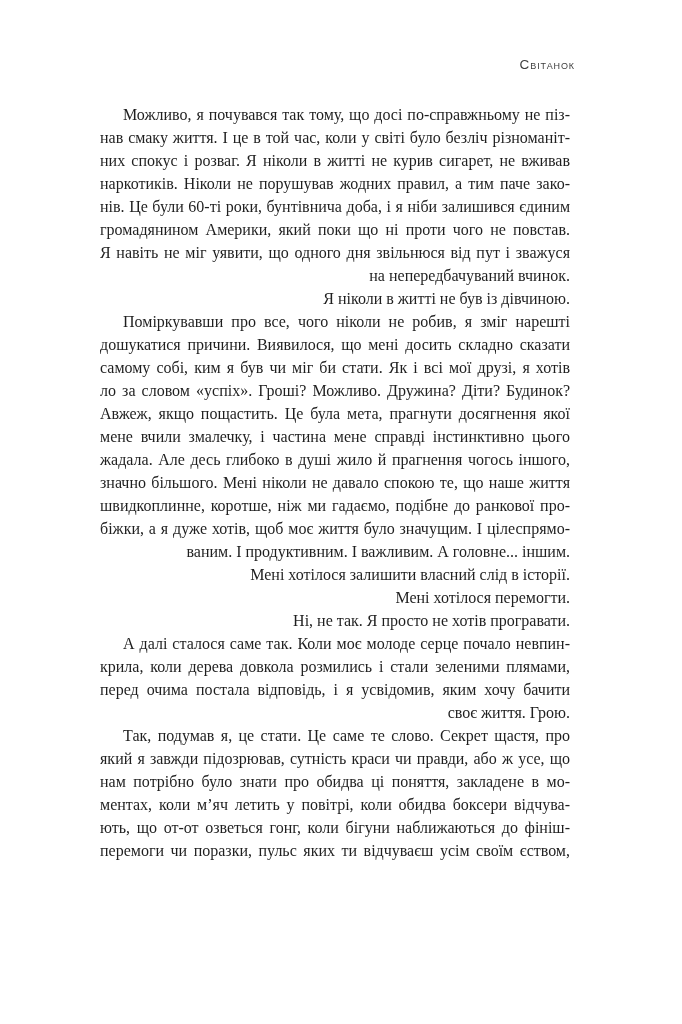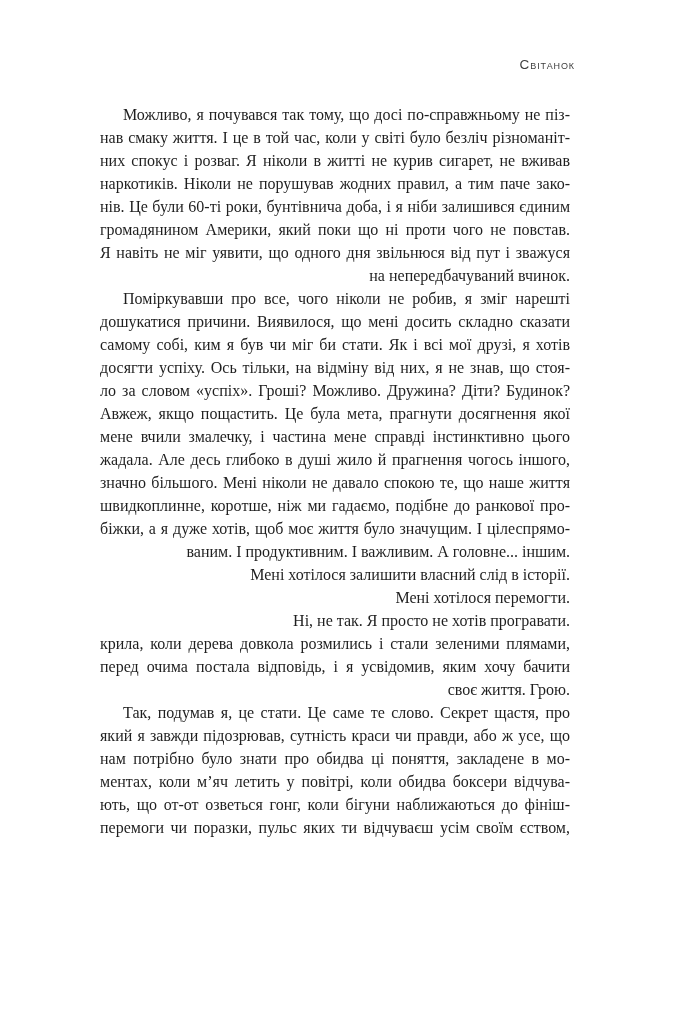--- a/index.html
+++ b/index.html
@@ -59,43 +59,46 @@
         <div class="line indent jline" style="">Можливо, я почувався так тому, що досі по-справжньому не піз-</div>
         <div class="line jline" style="">нав смаку життя. І це в той час, коли у світі було безліч різноманіт-</div>
         <div class="line jline" style="">них спокус і розваг. Я ніколи в житті не курив сигарет, не вживав</div>
         <div class="line jline" style="">наркотиків. Ніколи не порушував жодних правил, а тим паче зако-</div>
         <div class="line jline" style="">нів. Це були 60-ті роки, бунтівнича доба, і я ніби залишився єдиним</div>
         <div class="line jline" style="">громадянином Америки, який поки що ні проти чого не повстав.</div>
         <div class="line jline" style="">Я навіть не міг уявити, що одного дня звільнюся від пут і зважуся</div>
         <div class="line">на непередбачуваний вчинок.</div>
       </div>
       <div class="paragraph">
+        <div class="line indent">Я ніколи в житті не був із дівчиною.</div>
+      </div>
+      <div class="paragraph">
         <div class="line indent jline" style="">Поміркувавши про все, чого ніколи не робив, я зміг нарешті</div>
         <div class="line jline" style="">дошукатися причини. Виявилося, що мені досить складно сказати</div>
         <div class="line jline" style="">самому собі, ким я був чи міг би стати. Як і всі мої друзі, я хотів</div>
-        <div class="line jline" style="">досягти успіху. Ось тільки, на відміну від них, я не знав, що стоя-</div>
         <div class="line jline" style="">ло за словом «успіх». Гроші? Можливо. Дружина? Діти? Будинок?</div>
         <div class="line jline" style="">Авжеж, якщо пощастить. Це була мета, прагнути досягнення якої</div>
         <div class="line jline" style="">мене вчили змалечку, і частина мене справді інстинктивно цього</div>
         <div class="line jline" style="">жадала. Але десь глибоко в душі жило й прагнення чогось іншого,</div>
         <div class="line jline" style="">значно більшого. Мені ніколи не давало спокою те, що наше життя</div>
         <div class="line jline" style="">швидкоплинне, коротше, ніж ми гадаємо, подібне до ранкової про-</div>
         <div class="line jline" style="">біжки, а я дуже хотів, щоб моє життя було значущим. І цілеспрямо-</div>
         <div class="line">ваним. І продуктивним. І важливим. А головне... іншим.</div>
       </div>
       <div class="paragraph">
         <div class="line indent">Мені хотілося залишити власний слід в історії.</div>
       </div>
       <div class="paragraph">
         <div class="line indent">Мені хотілося перемогти.</div>
       </div>
       <div class="paragraph">
         <div class="line indent">Ні, не так. Я просто не хотів програвати.</div>
       </div>
       <div class="paragraph">
+        <div class="line indent jline" style="">А далі сталося саме так. Коли моє молоде серце почало невпин-</div>
         <div class="line jline" style="">крила, коли дерева довкола розмились і стали зеленими плямами,</div>
         <div class="line jline" style="">перед очима постала відповідь, і я усвідомив, яким хочу бачити</div>
         <div class="line">своє життя. Грою.</div>
       </div>
       <div class="paragraph">
         <div class="line indent jline" style="">Так, подумав я, це стати. Це саме те слово. Секрет щастя, про</div>
         <div class="line jline" style="">який я завжди підозрював, сутність краси чи правди, або ж усе, що</div>
         <div class="line jline" style="">нам потрібно було знати про обидва ці поняття, закладене в мо-</div>
         <div class="line jline" style="">ментах, коли м’яч летить у повітрі, коли обидва боксери відчува-</div>
         <div class="line jline" style="">ють, що от-от озветься гонг, коли бігуни наближаються до фініш-</div>

